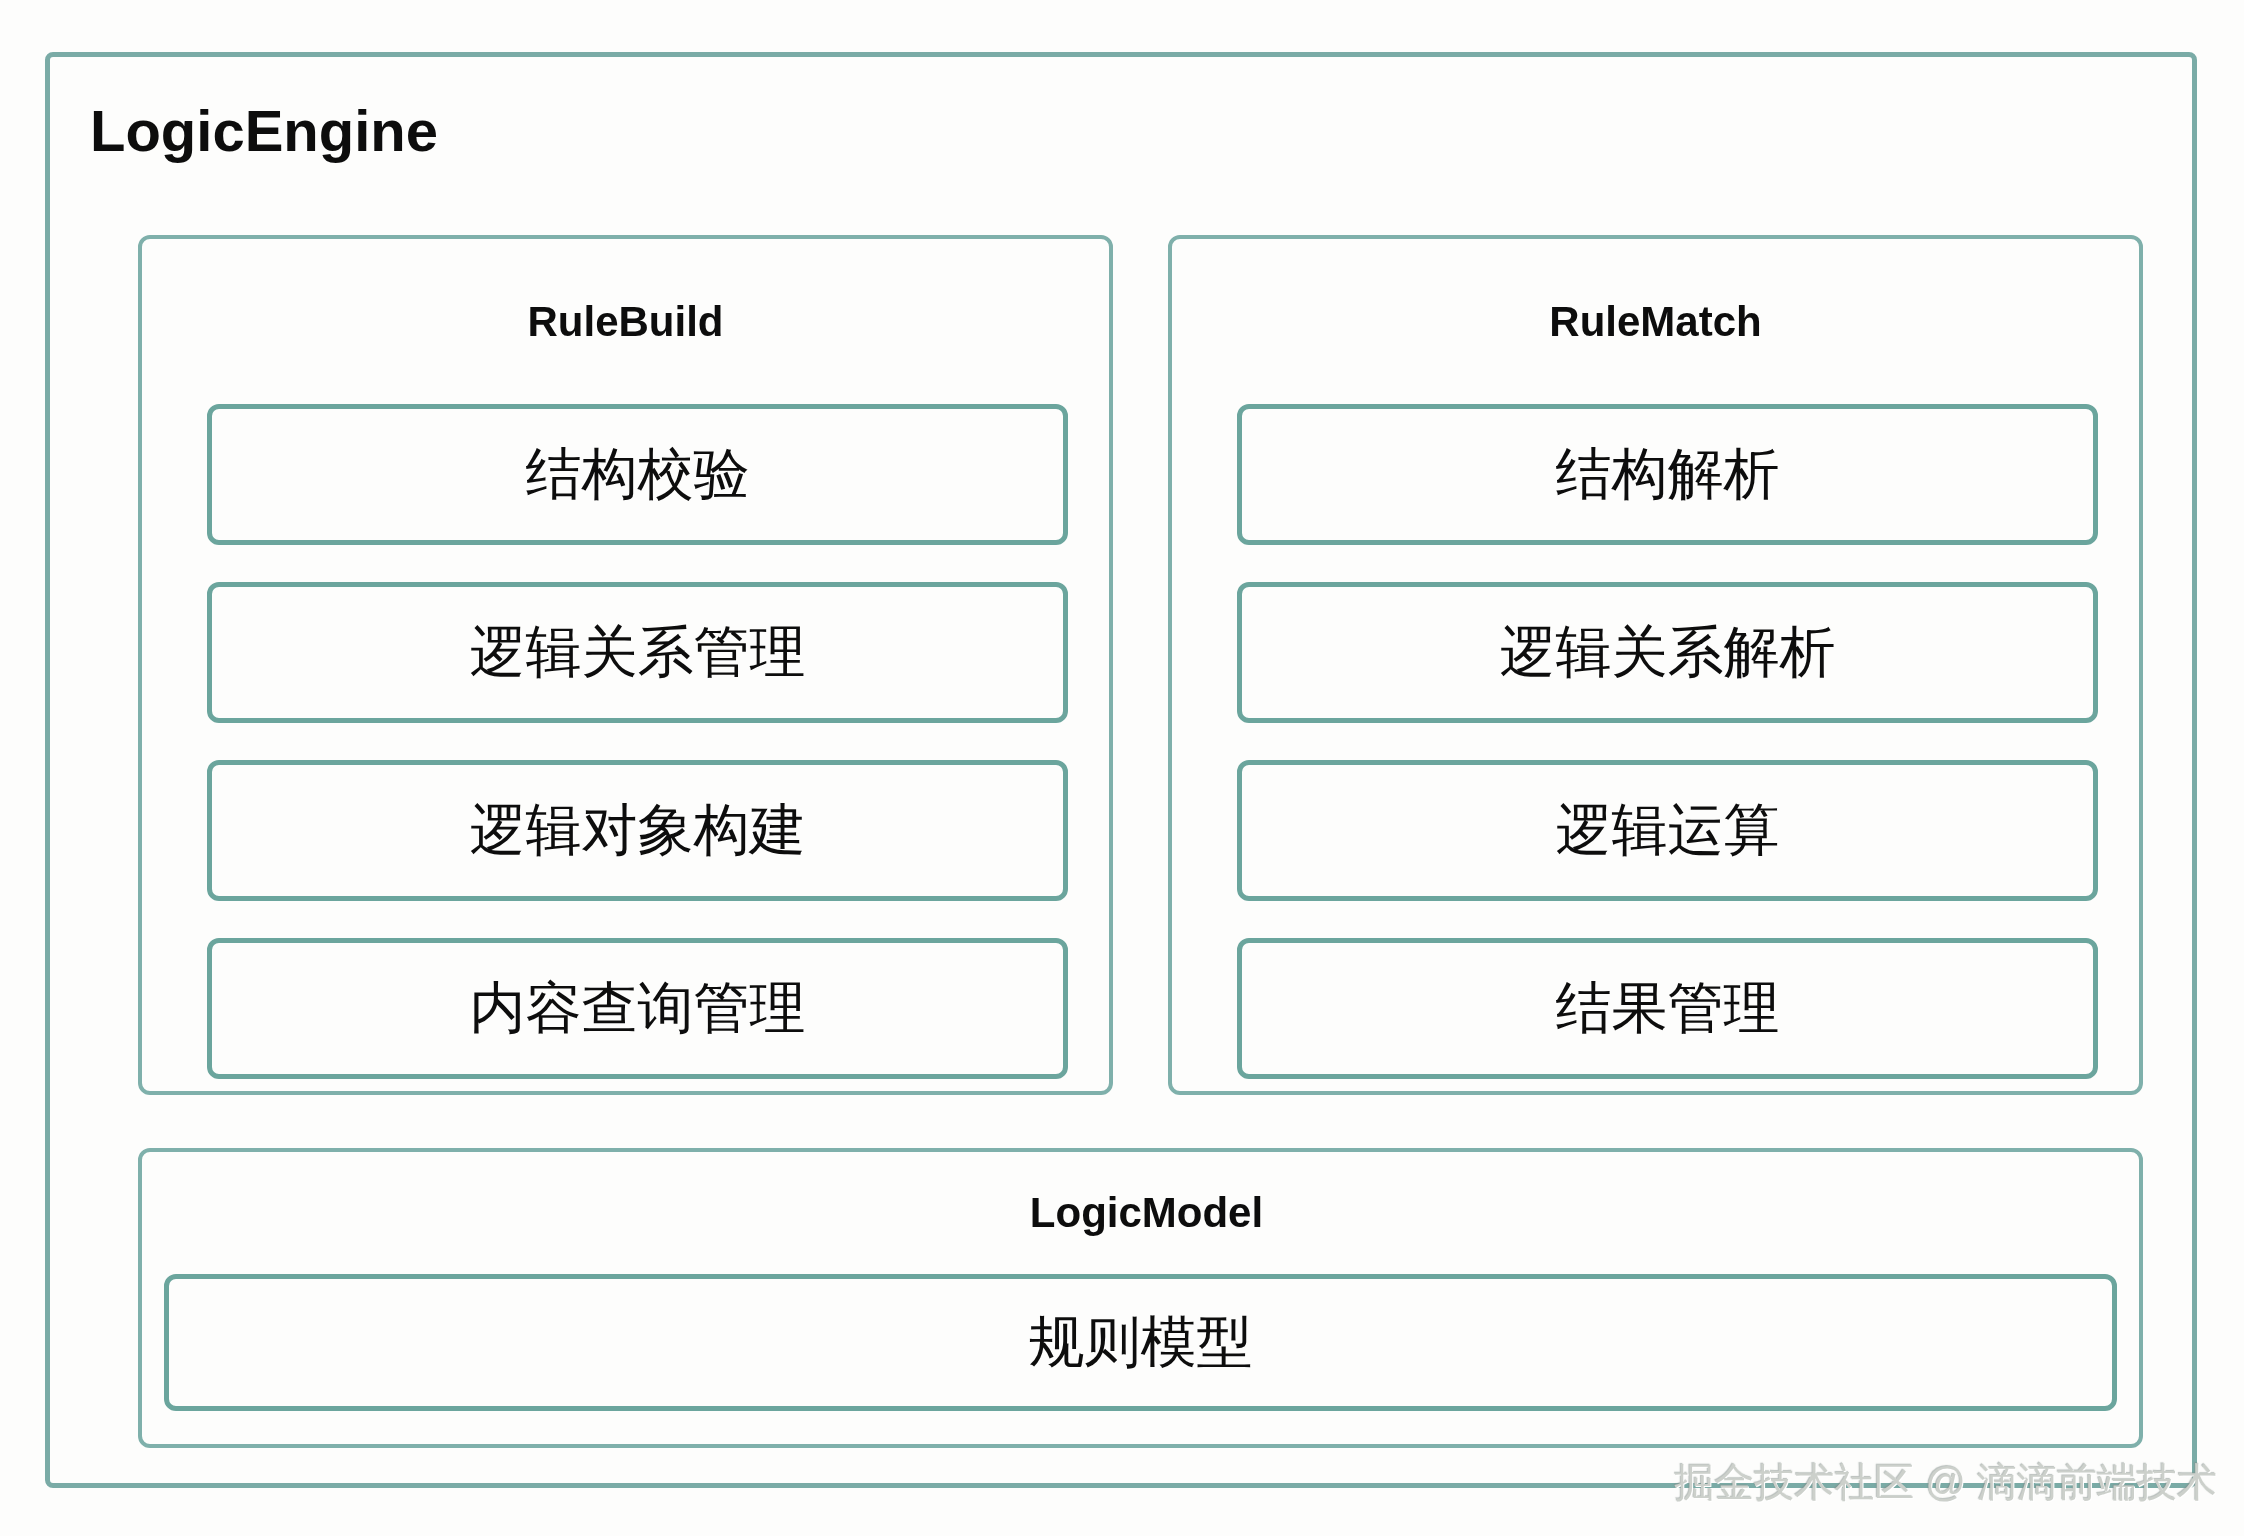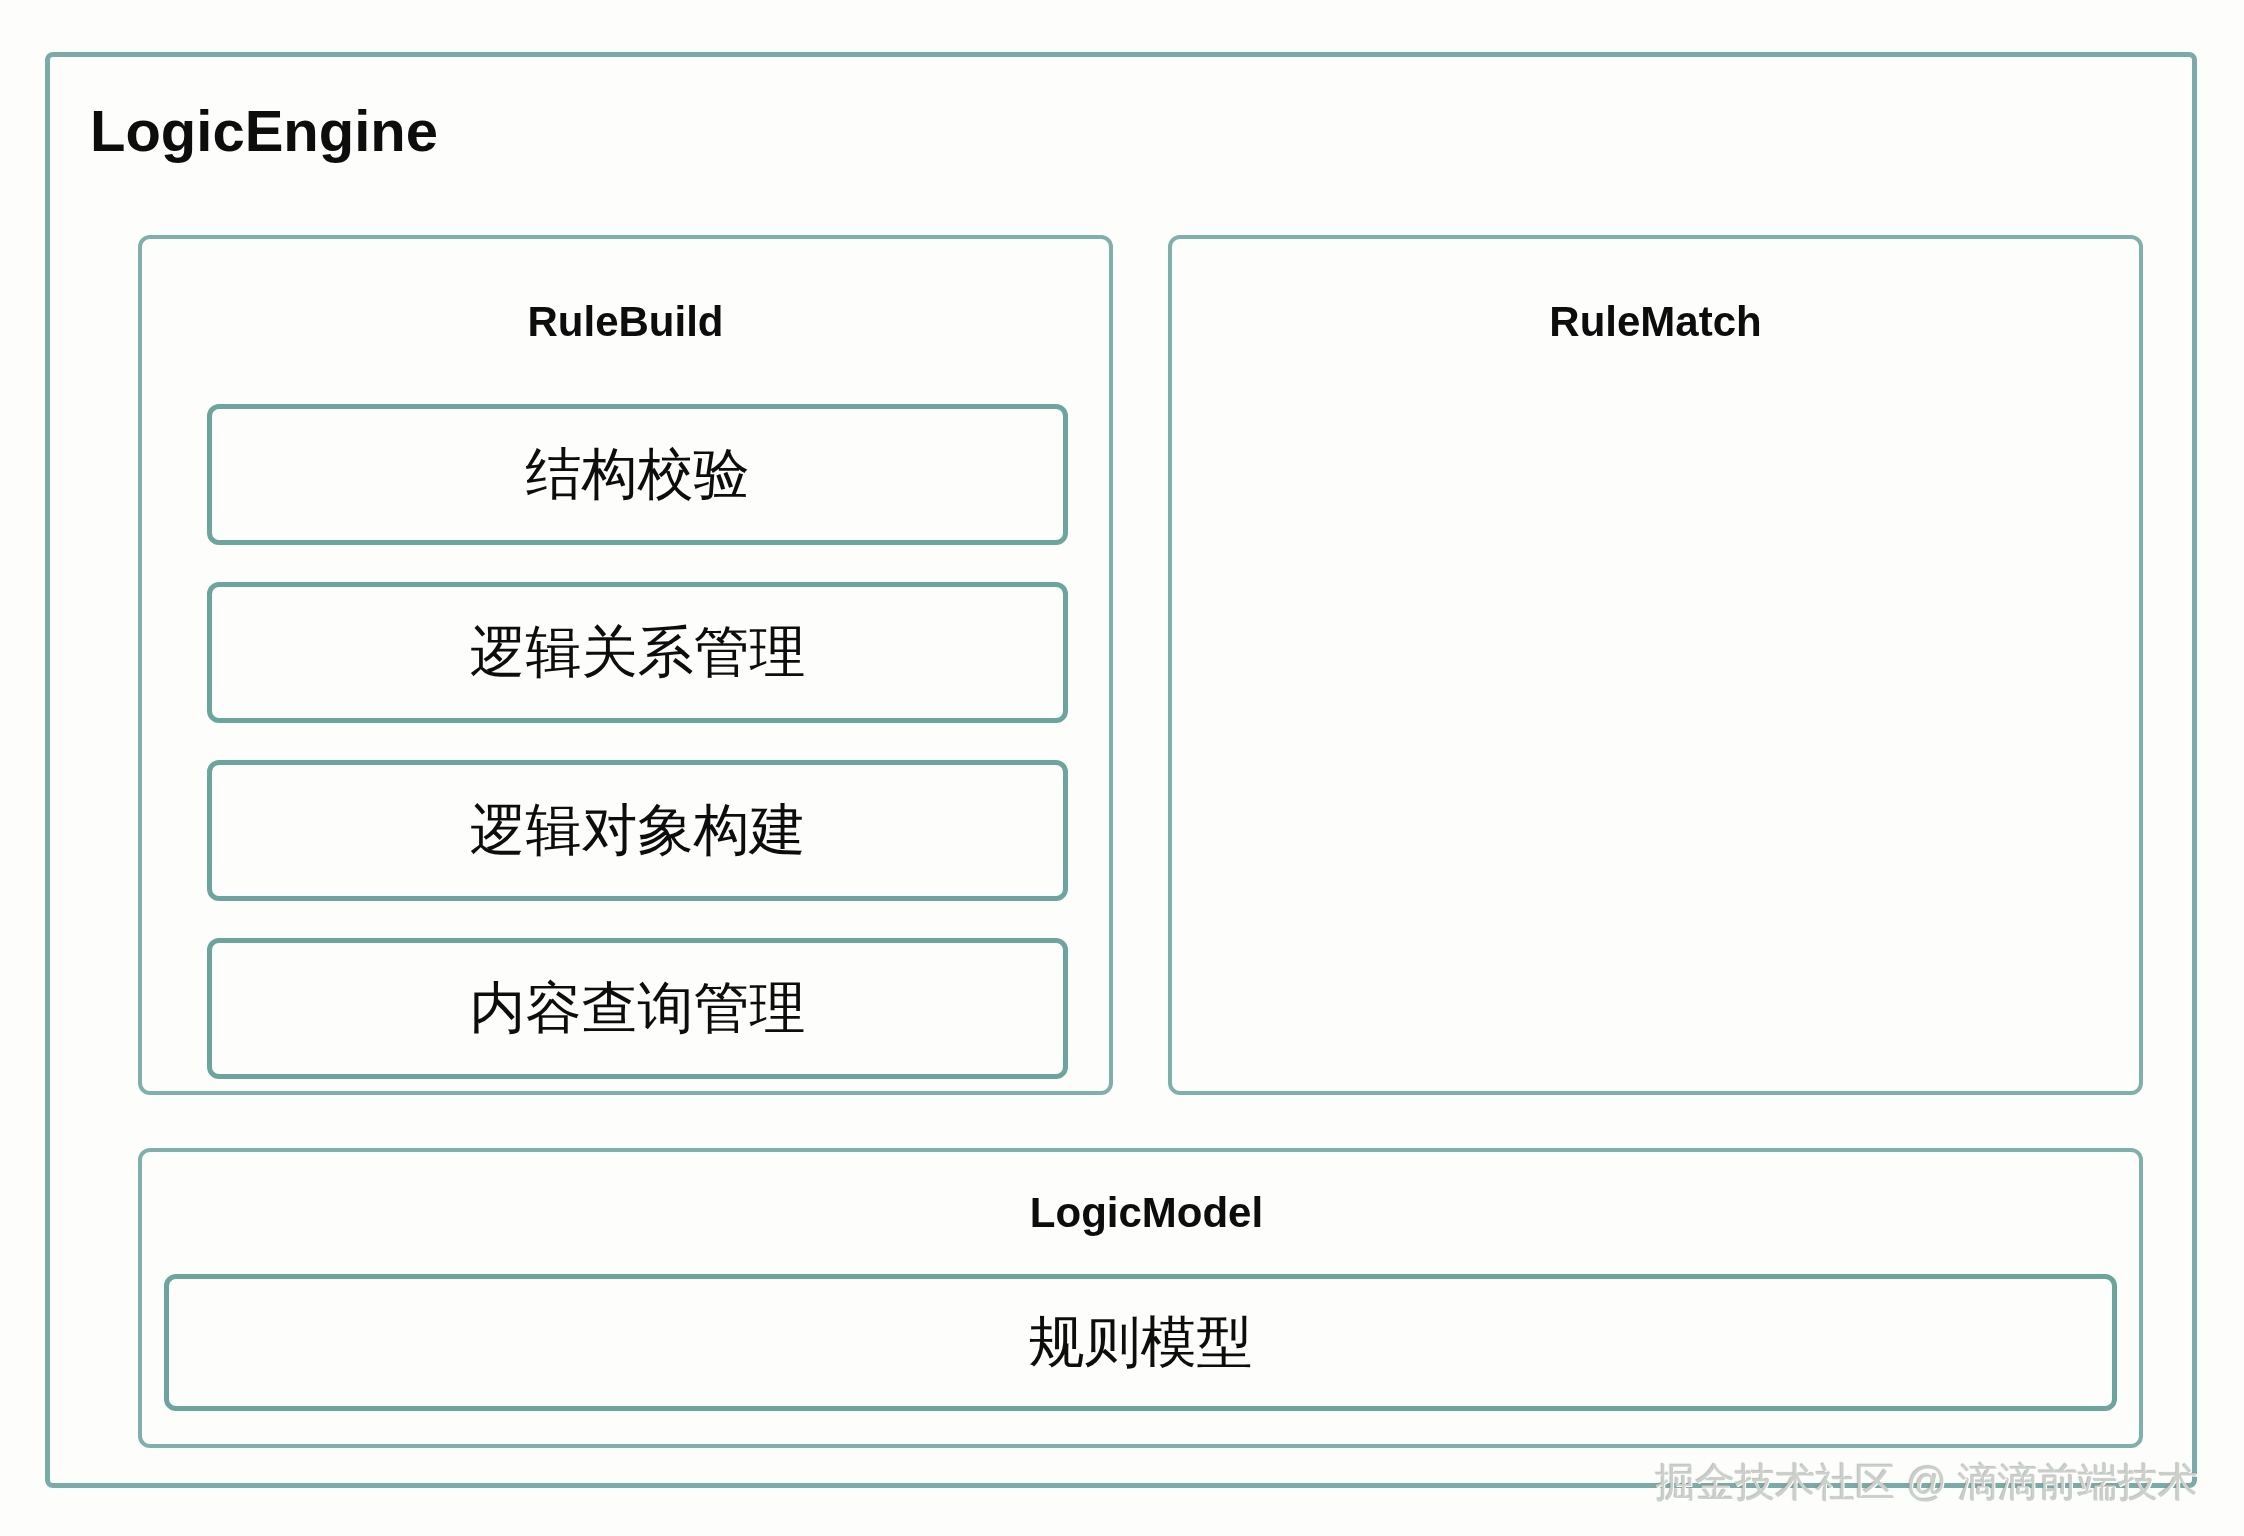--- a/index.html
+++ b/index.html
@@ -101,21 +101,21 @@
     padding: 0 22px;
     text-align: right;
   }
   .model-items .item {
     flex: 1;
     height: 137px;
   }
   
   .watermark {
     position: absolute;
-    right: 46px;
+    right: 27px;
     top: 1455px;
     font-size: 40px;
     color: #ccd0cb;
     text-shadow: 1px 1px 0 #ffffff, -1px -1px 1px rgba(130, 140, 136, 0.55);
     z-index: 5;
     white-space: nowrap;
   }
 </style>
 </head>
 <body>
@@ -131,20 +131,26 @@
       <div class="panel-items">
         <div class="item">结构校验</div>
         <div class="item">逻辑关系管理</div>
         <div class="item">逻辑对象构建</div>
         <div class="item">内容查询管理</div>
       </div>
     </div>
 
     <div class="panel panel-rulematch">
       <div class="panel-title">RuleMatch</div>
+      <div class="panel-items">
+        <div class="item">结构解析</div>
+        <div class="item">逻辑关系解析</div>
+        <div class="item">逻辑运算</div>
+        <div class="item">结果管理</div>
+      </div>
     </div>
 
     <div class="panel panel-logicmodel">
       <div class="panel-title">LogicModel</div>
       <div class="model-items">
         <div class="item">规则模型</div>
       </div>
     </div>
 
   </div>

